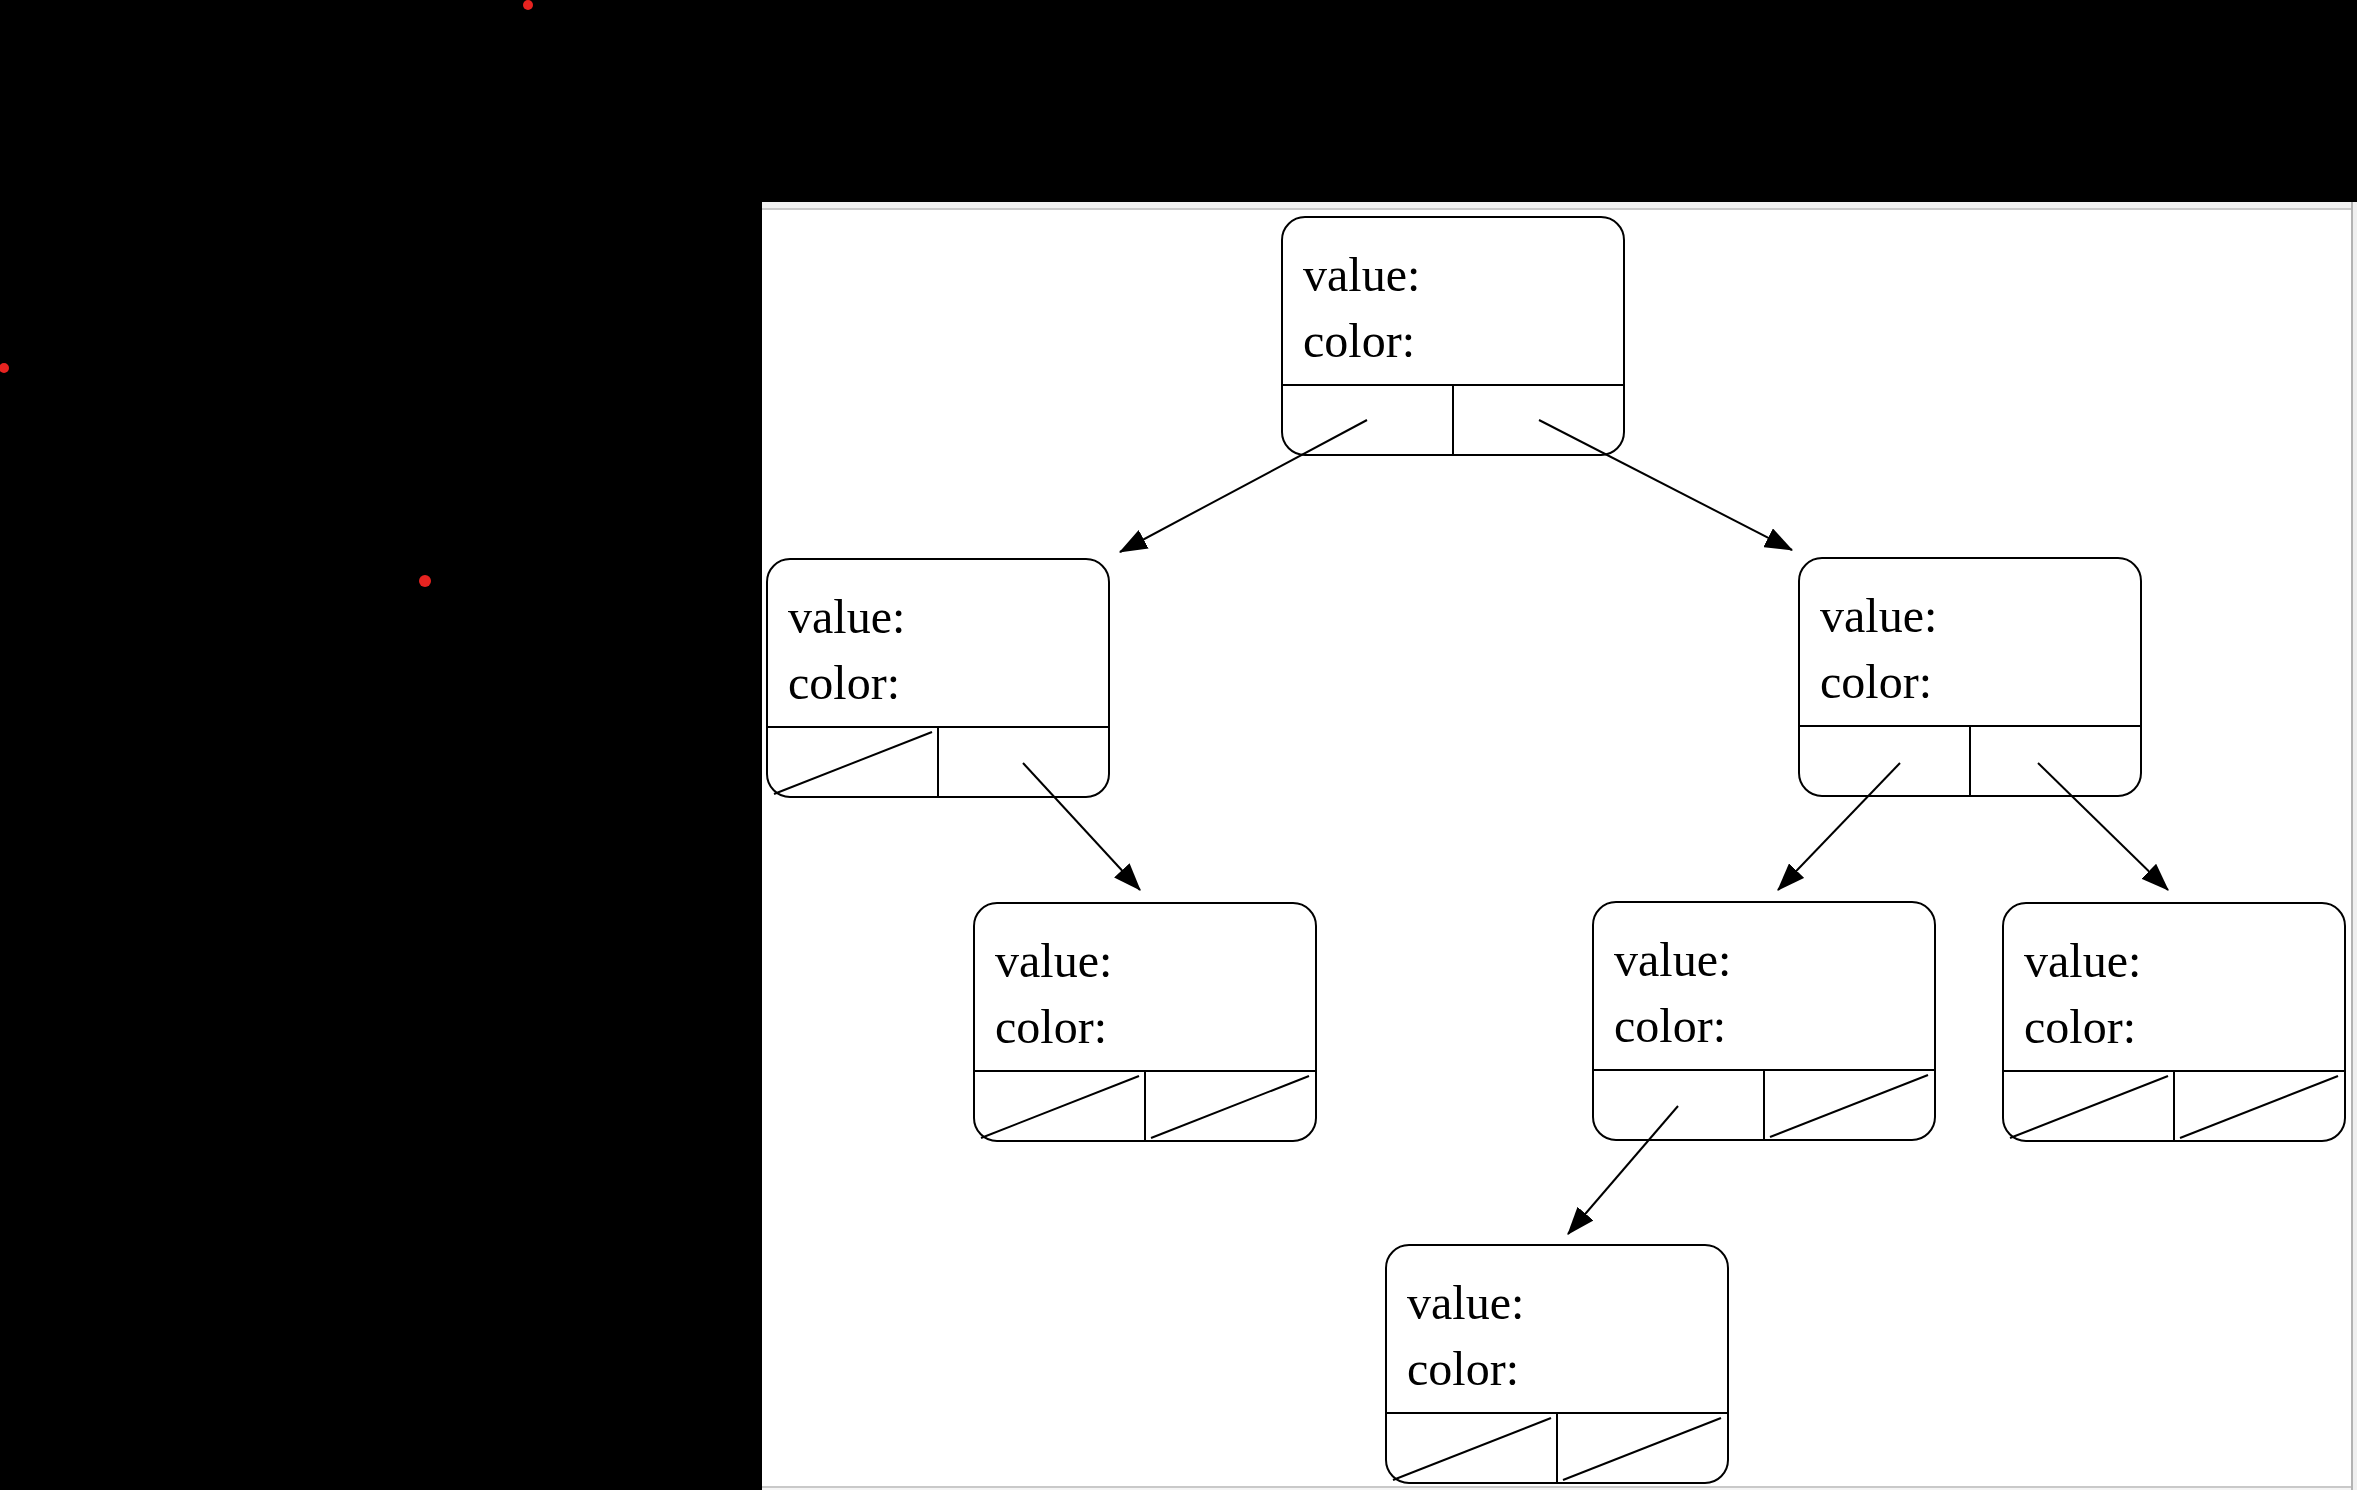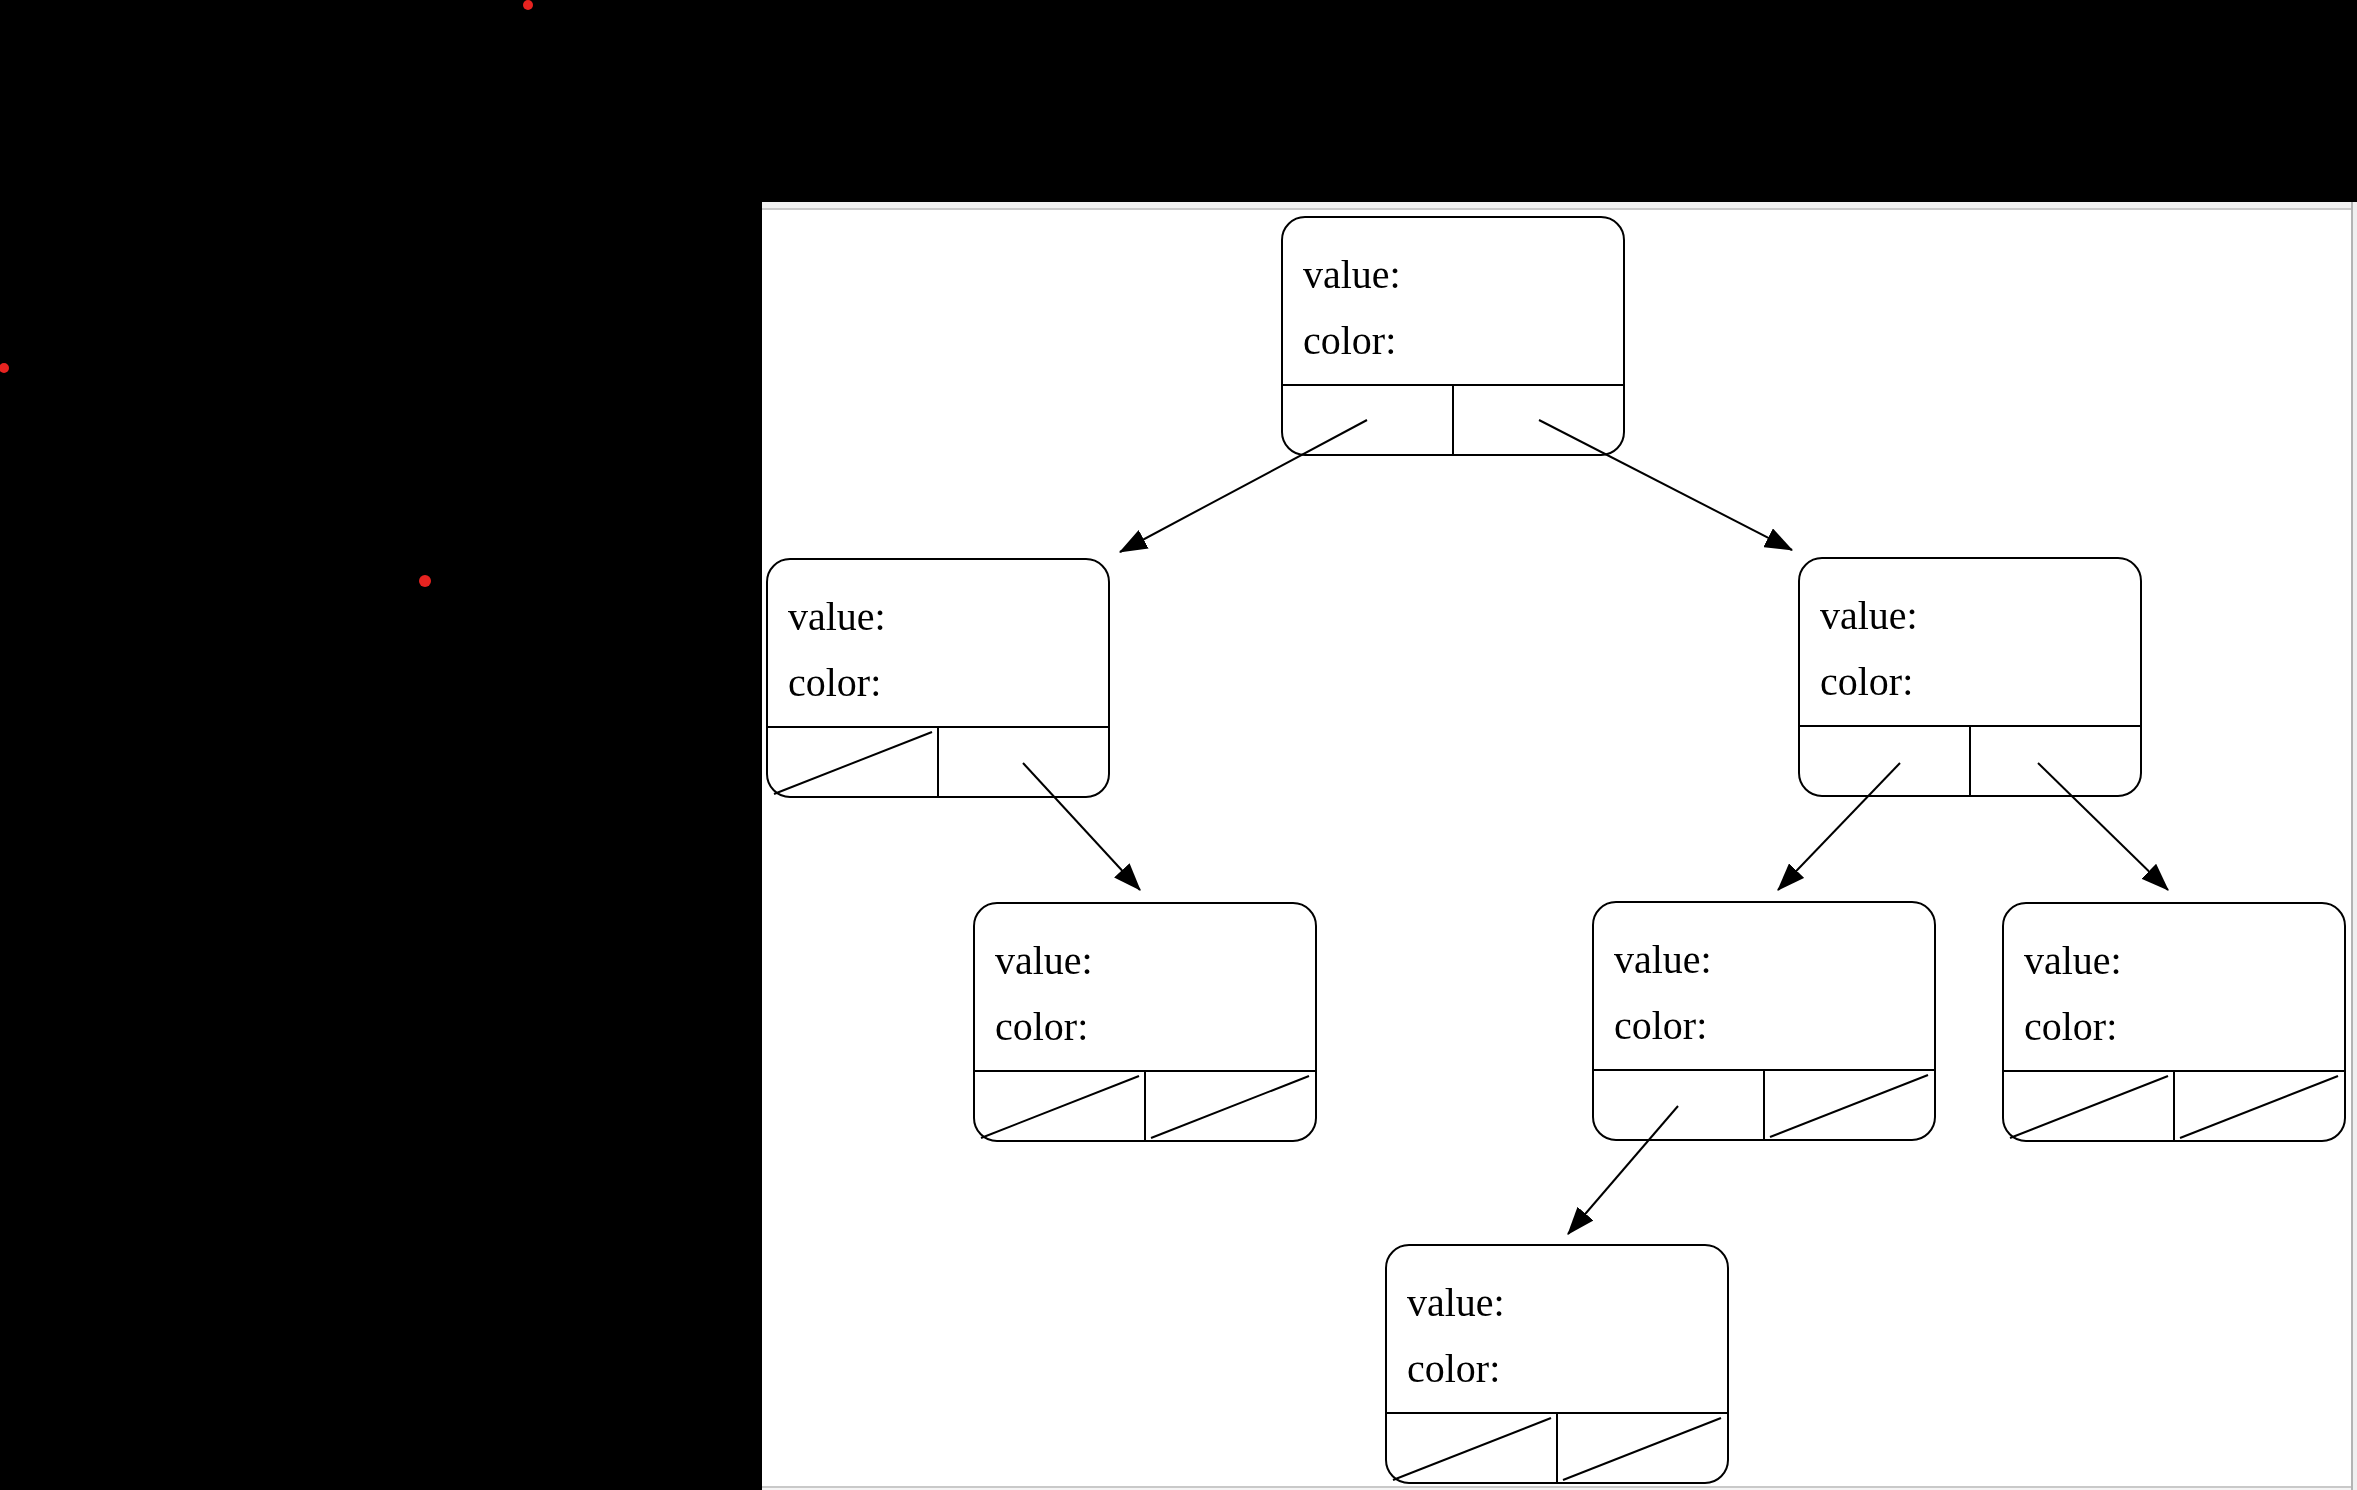--- a/index.html
+++ b/index.html
@@ -34,21 +34,21 @@
     border: 2px solid #000;
     border-radius: 24px;
     display: flex;
     flex-direction: column;
     z-index: 2;
   }
   .node-text {
     box-sizing: border-box;
     height: 166px;
     padding: 24px 0 0 20px;
-    font-size: 40px;
+    font-size: 48px;
     line-height: 66px;
     color: #000;
     white-space: pre;
   }
   .node-cells {
     flex: 1;
     border-top: 2px solid #000;
     display: flex;
   }
   .cell { flex: 1; }

